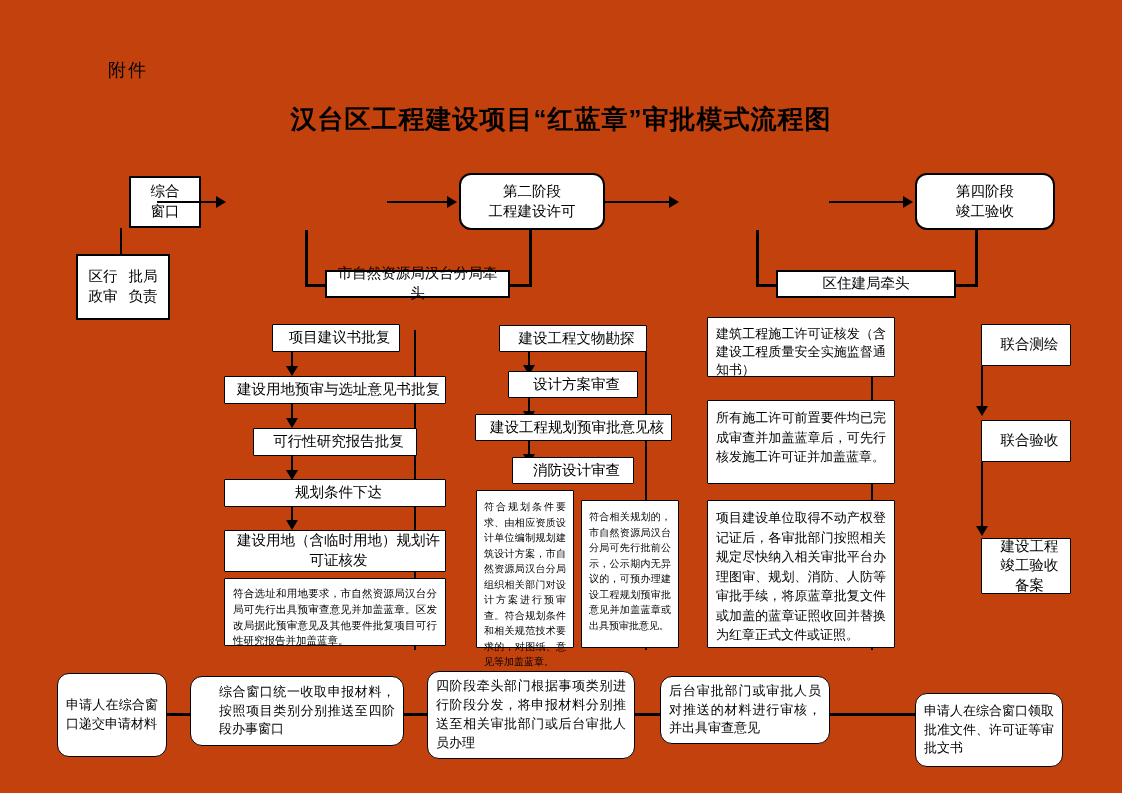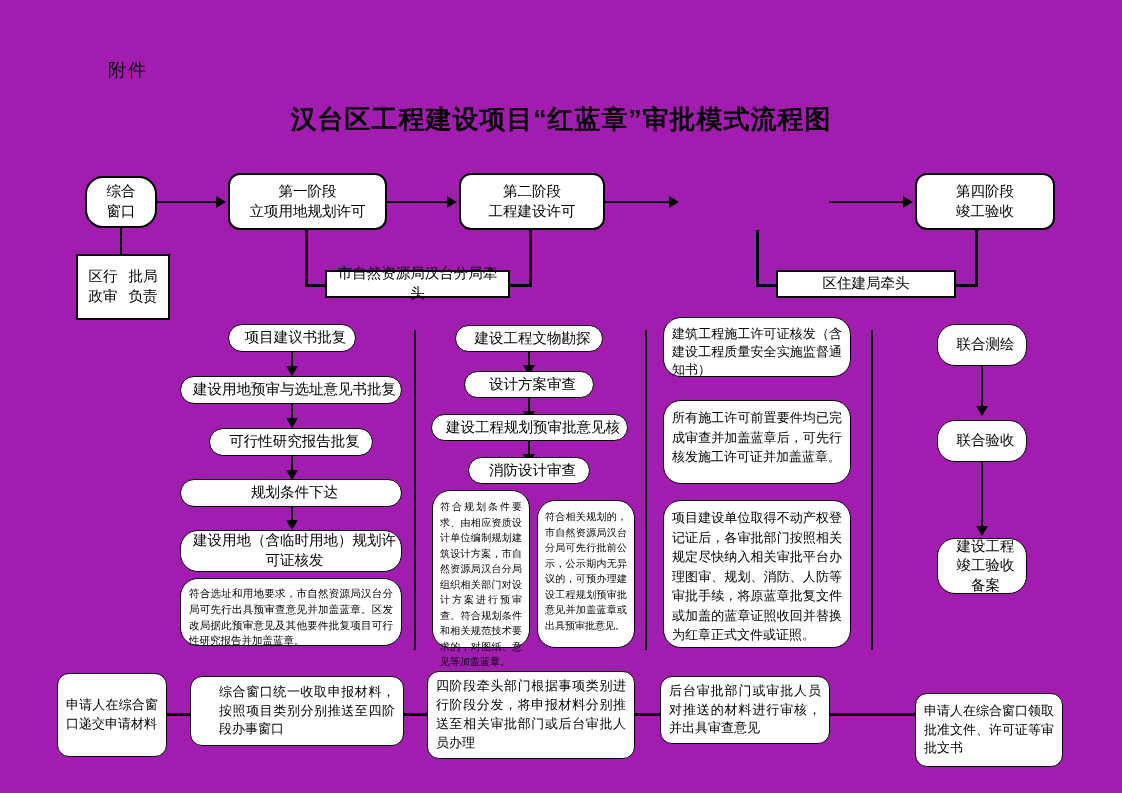--- a/index.html
+++ b/index.html
@@ -9,21 +9,21 @@
   }
   body {
     font-family: "Liberation Serif", "DejaVu Serif", serif;
     color: #000000;
   }
   #page {
     position: relative;
     width: 1122px;
     height: 793px;
     overflow: hidden;
-    background: #a21caf;
+    background: #c2410c;
   }
   .abs { position: absolute; box-sizing: border-box; }
 
   
   .attach-label {
     left: 108px; top: 58px;
     font-size: 18px;
     letter-spacing: 2px;
     white-space: nowrap;
   }
@@ -41,21 +41,21 @@
     border: 2px solid #000;
     background: #fff;
     display: flex;
     align-items: center;
     justify-content: center;
     text-align: center;
     line-height: 1.35;
     padding: 2px 5px;
   }
   .rounded { border-radius: 12px; }
-  .rounded-sm { border-radius: 18px; }
+  .rounded-sm { border-radius: 1px; margin-left: 44px; }
   .sharp { border-radius: 0; }
   .thin { border-width: 1.5px; }
 
   .stage-box { font-size: 14.5px; }
   .lead-box  { font-size: 14.5px; }
   .step-box  { font-size: 14.5px; padding-left: 12px; }
   .note-box  {
     font-size: 10.5px;
     line-height: 1.5;
     text-align: justify;
@@ -120,24 +120,20 @@
   <div class="abs vline" style="left:120px; top:228px; height:26px;"></div>
 
   <div class="abs box sharp stage-box" style="left:76px; top:254px; width:94px; height:66px; flex-direction:row;">
     <span>区行政审</span>
     <span>批局负责</span>
   </div>
 
   <div class="abs hline" style="left:157px; top:201px; width:61px;"></div>
   <div class="abs arrow-r" style="left:216px; top:196px;"></div>
 
-  <div class="abs box rounded stage-box" style="left:228px; top:173px; width:159px; height:57px; flex-direction:column;">
-    <span>第一阶段</span>
-    <span>立项用地规划许可</span>
-  </div>
 
   <div class="abs hline" style="left:387px; top:201px; width:62px;"></div>
   <div class="abs arrow-r" style="left:447px; top:196px;"></div>
 
   <div class="abs box rounded stage-box" style="left:459px; top:173px; width:146px; height:57px; flex-direction:column;">
     <span>第二阶段</span>
     <span>工程建设许可</span>
   </div>
 
   <div class="abs hline" style="left:605px; top:201px; width:66px;"></div>

